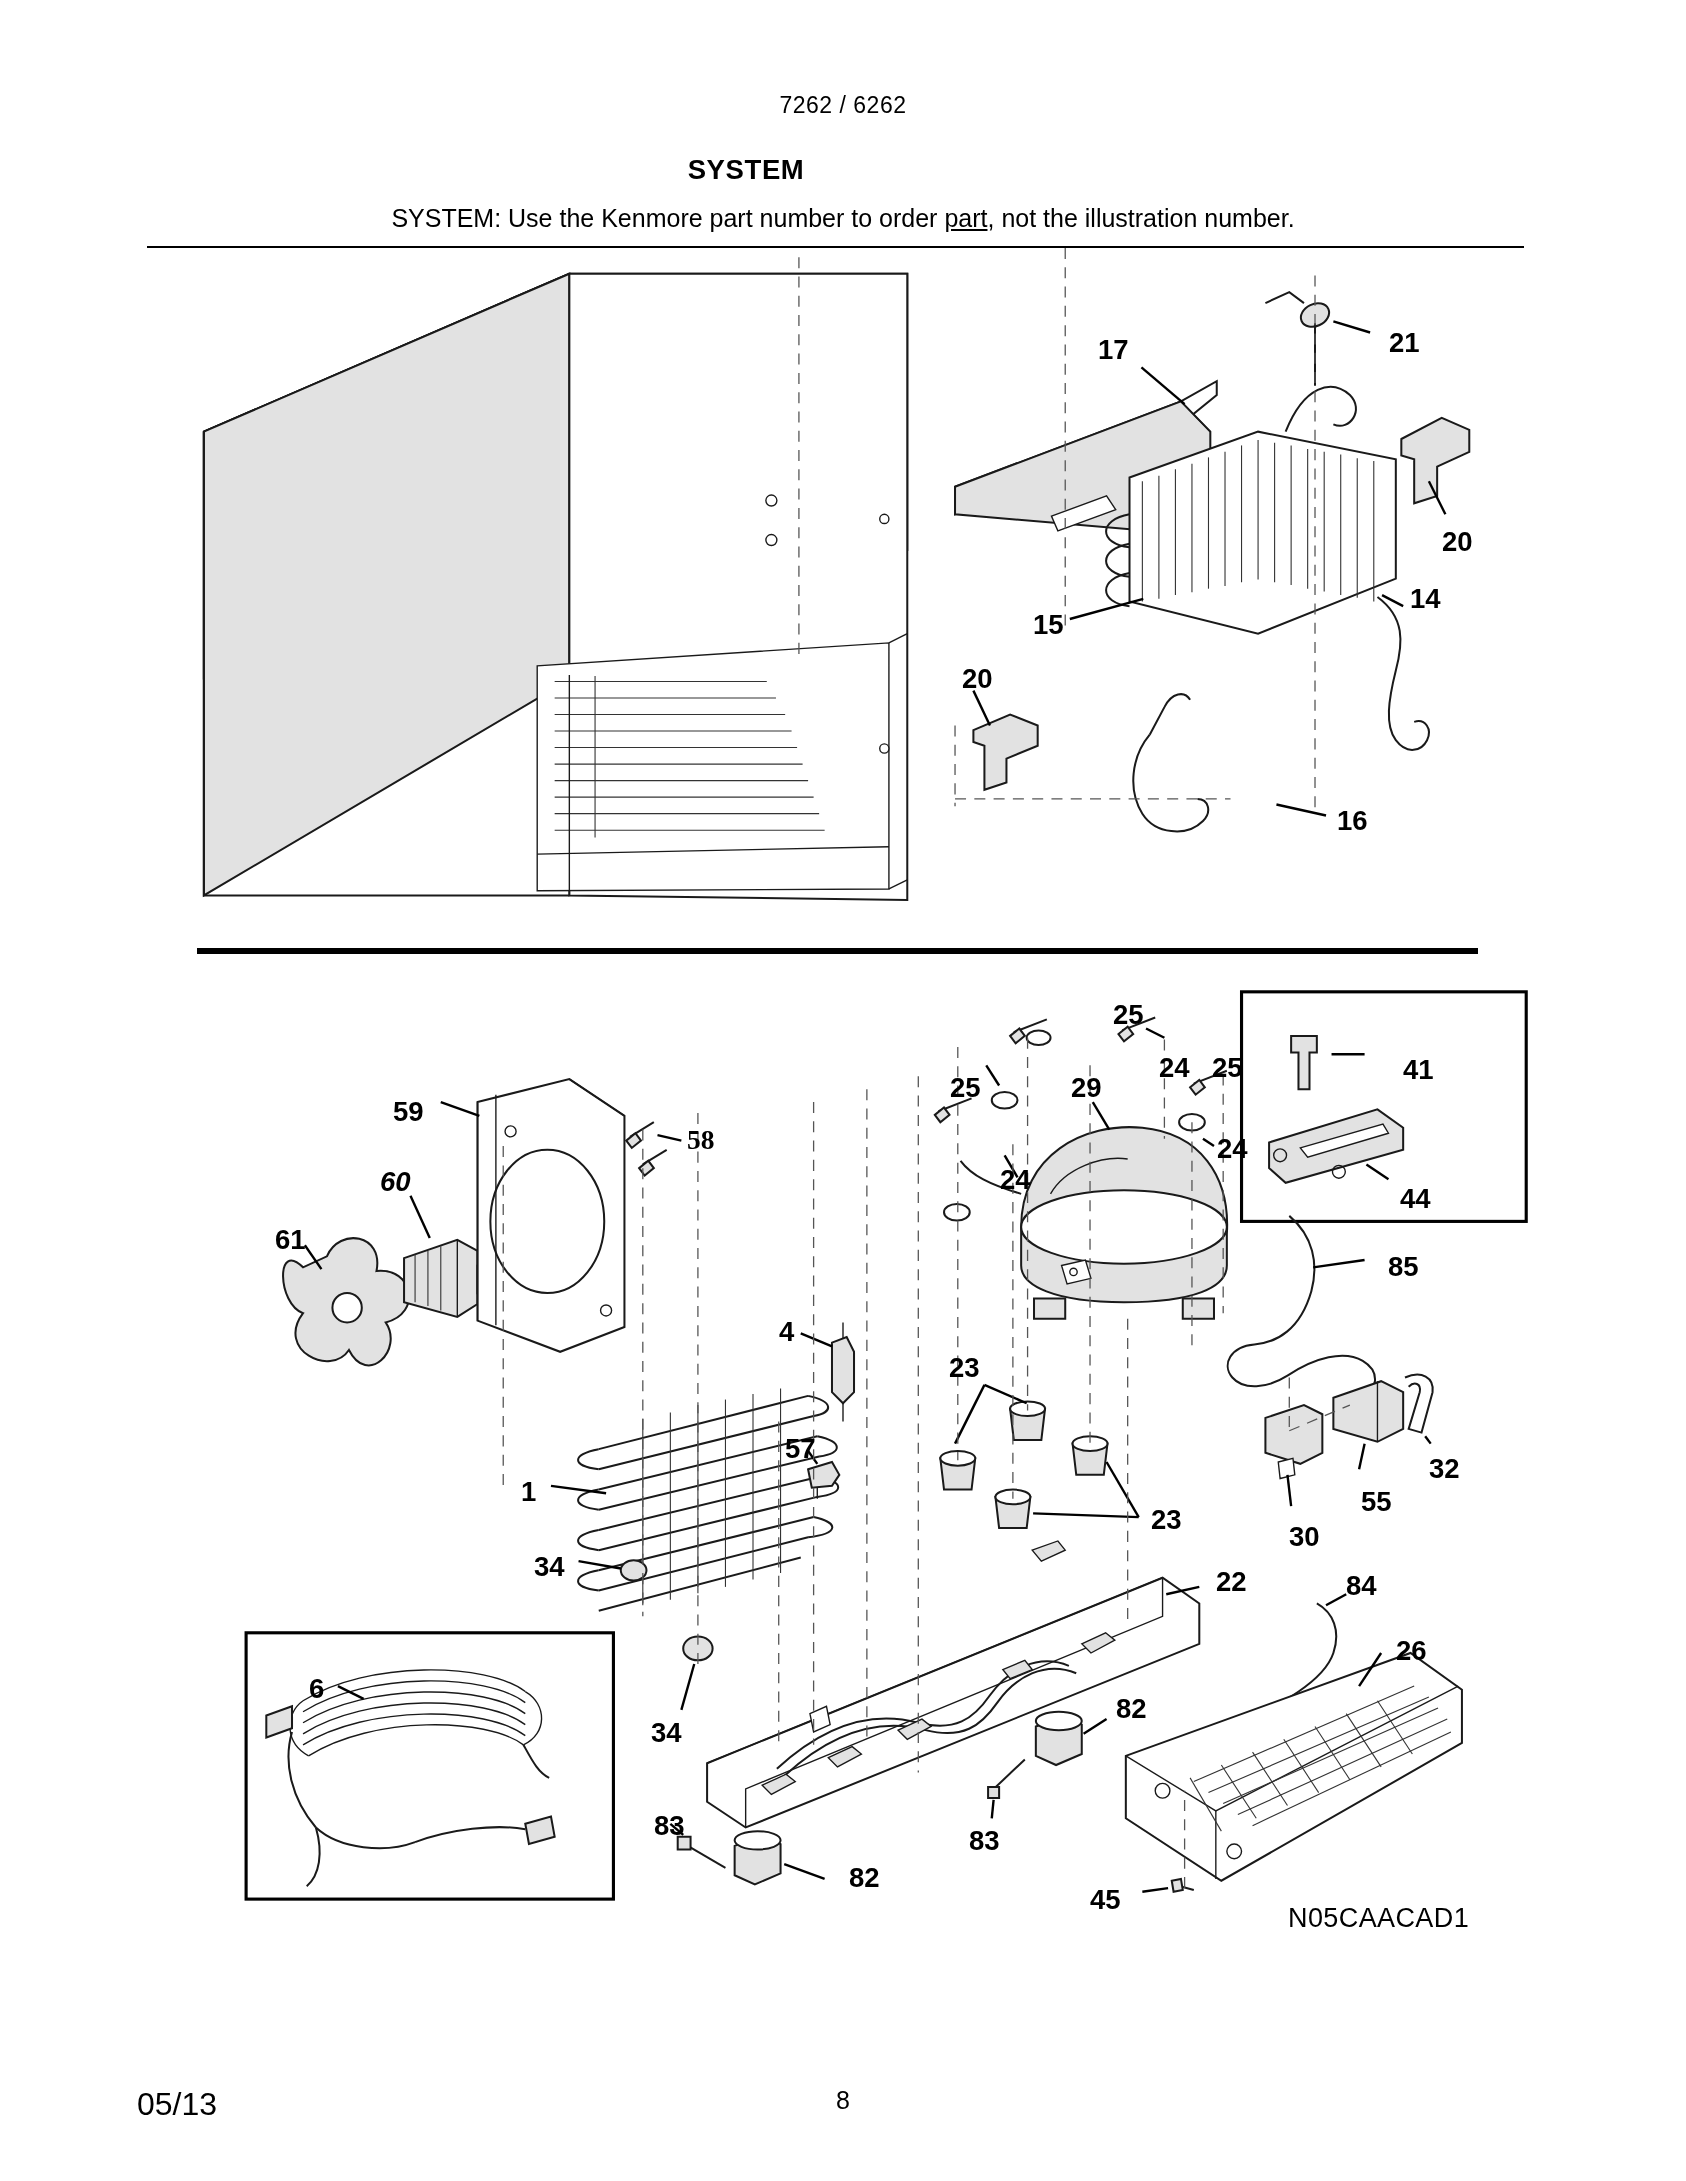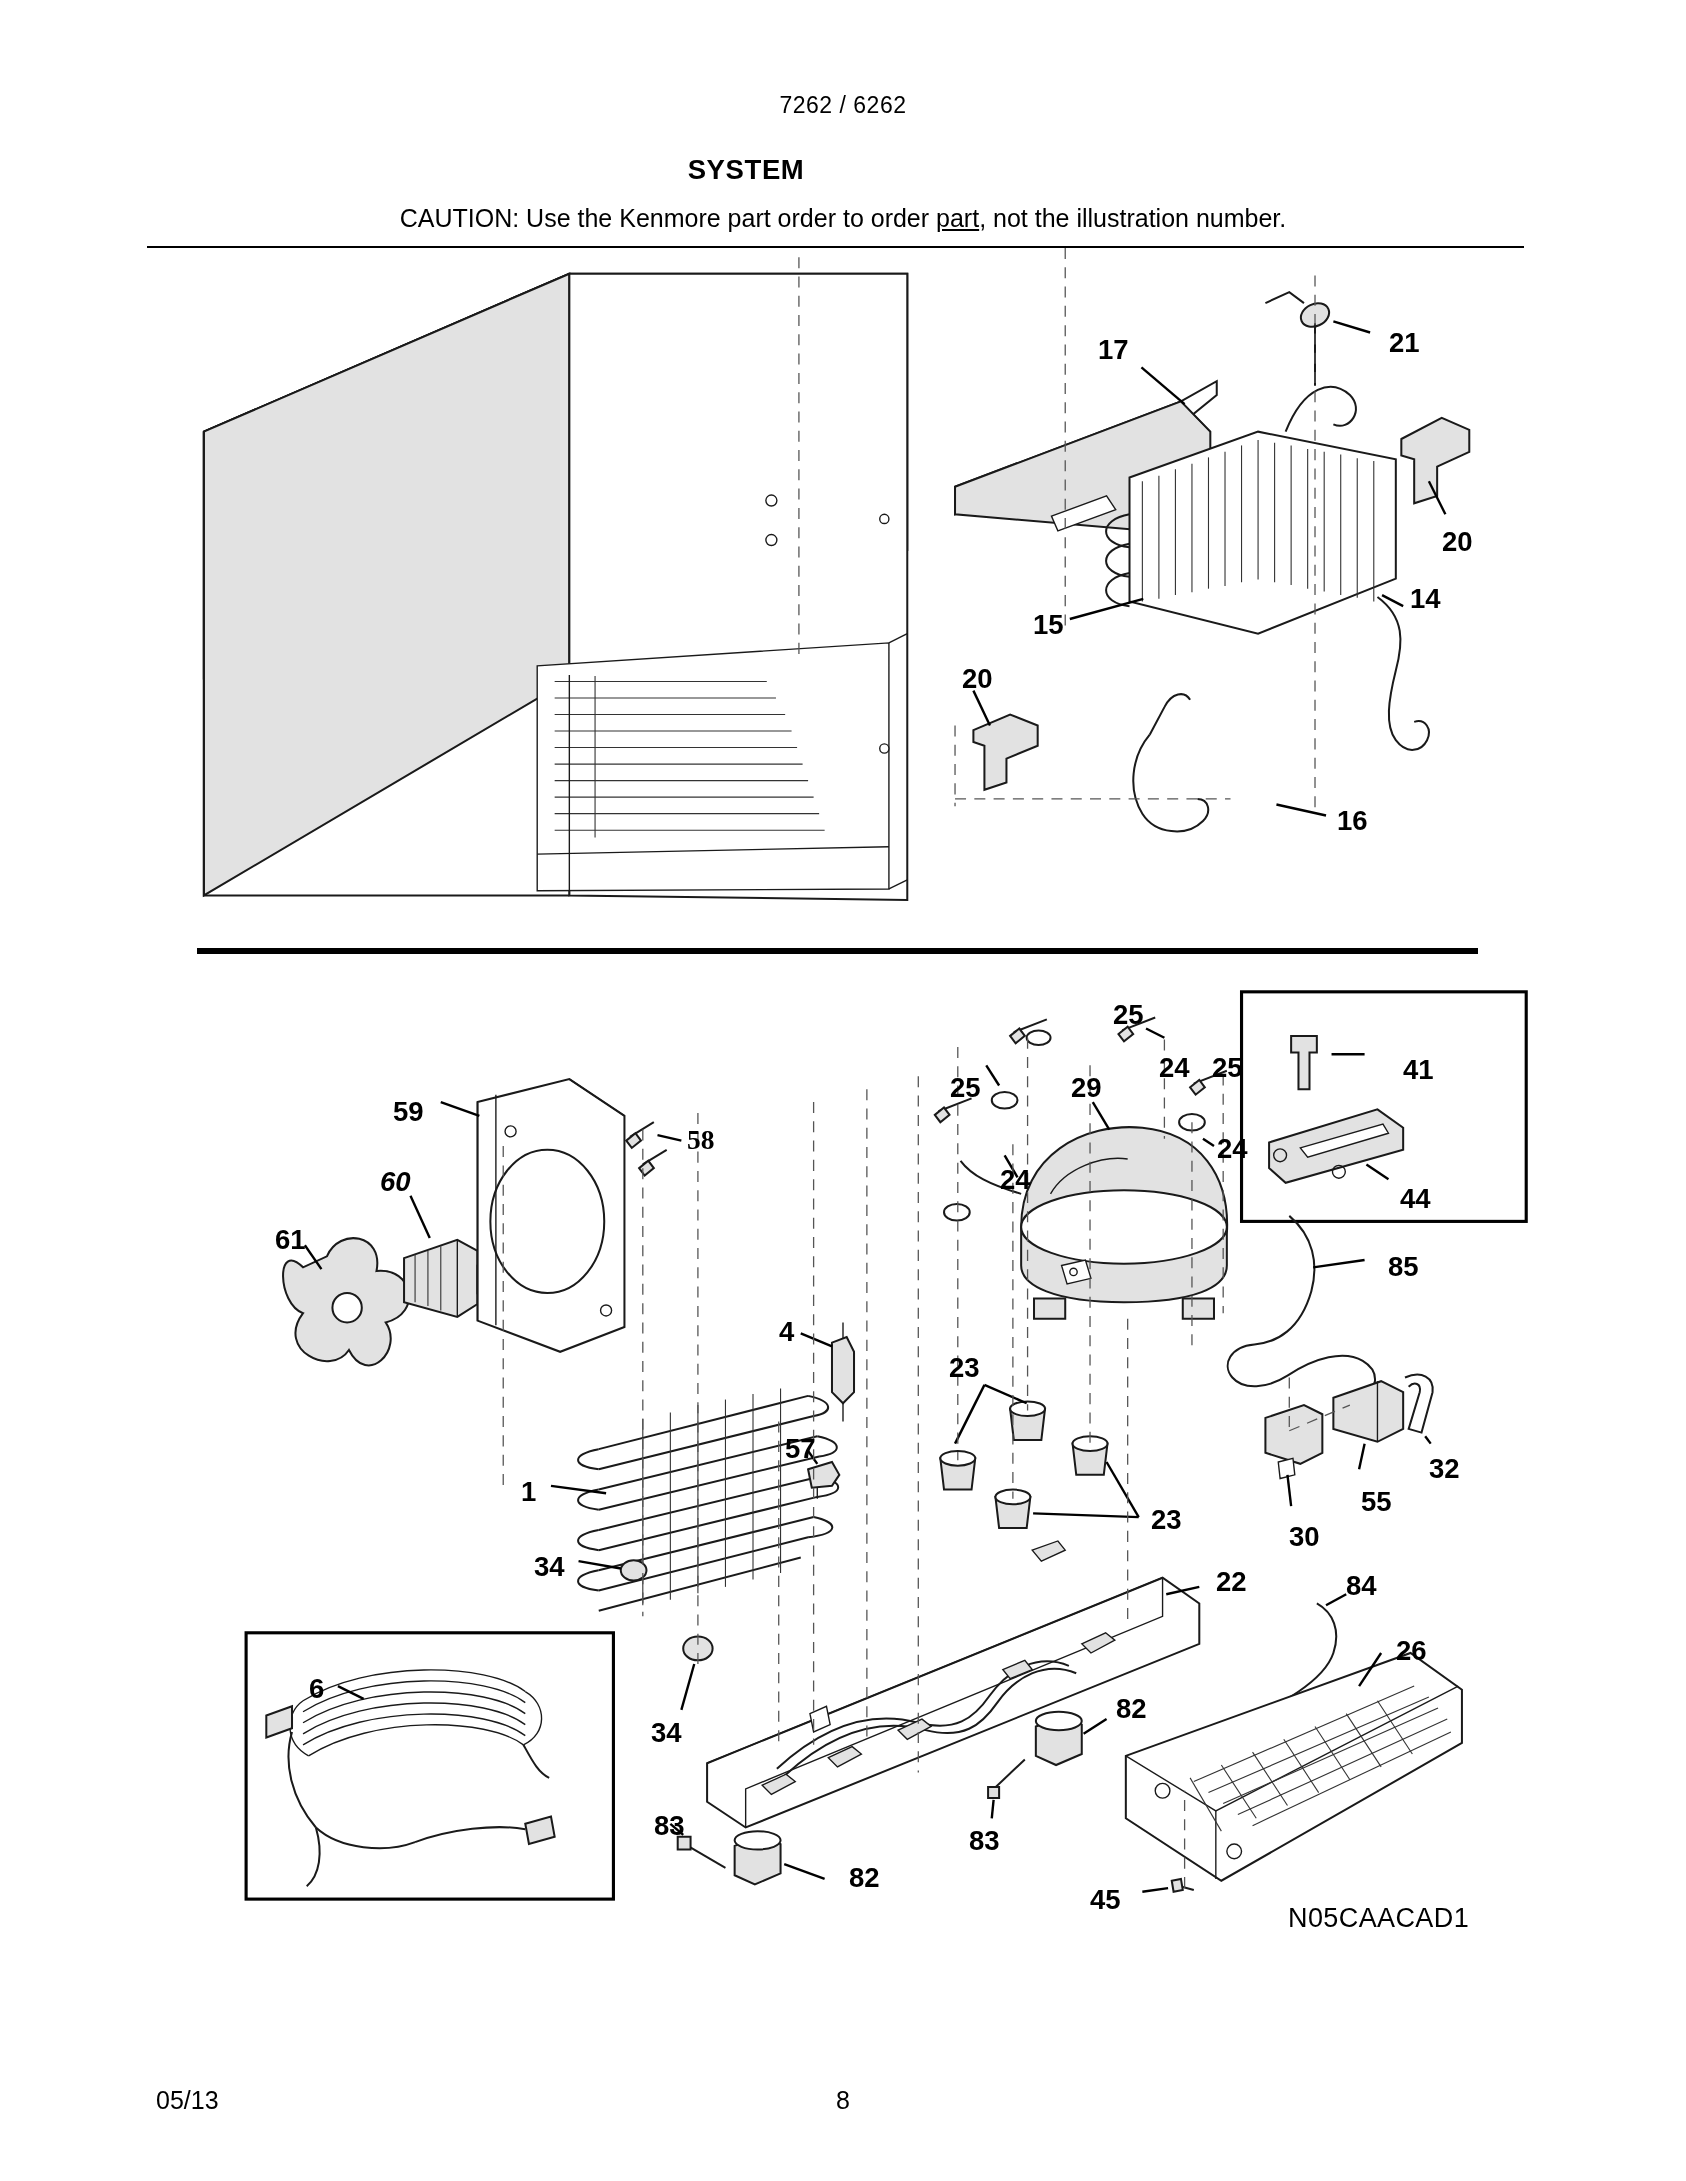--- a/index.html
+++ b/index.html
@@ -63,23 +63,23 @@
     top: 948px;
     left: 197px;
     width: 1281px;
     height: 6.4px;
     background: #000;
   }
 
   
   .footer-date {
     position: absolute;
-    left: 156px;
+    left: 137px;
     top: 2086px;
-    font-size: 25px;
+    font-size: 32px;
   }
   .footer-page {
     position: absolute;
     left: 0;
     top: 2086px;
     width: 1686px;
     text-align: center;
     font-size: 25px;
   }
   .diagram-code {
@@ -118,21 +118,21 @@
   .box-frame { fill:#ffffff; stroke:#000; stroke-width:3.4; }
 </style>
 </head>
 <body>
 
 <div class="page">
 
   <div class="model-line">7262 / 6262</div>
   <div class="section-title">SYSTEM</div>
   <div class="caution">
-    <span>CAUTION: Use the Kenmore part order to order </span><u>part</u><span>, not the illustration number.</span>
+    <span>SYSTEM: Use the Kenmore part number to order </span><u>part</u><span>, not the illustration number.</span>
   </div>
   <div class="rule-top"></div>
   <div class="rule-mid"></div>
 
   <svg class="art" viewBox="0 0 1836 2376">
 
     <g>
 
       <path class="ln fillw" d="M222 740 L222 470 L620 298 L988 298 L988 600"></path>
       <path class="ln fillw" d="M222 470 L620 298"></path>

